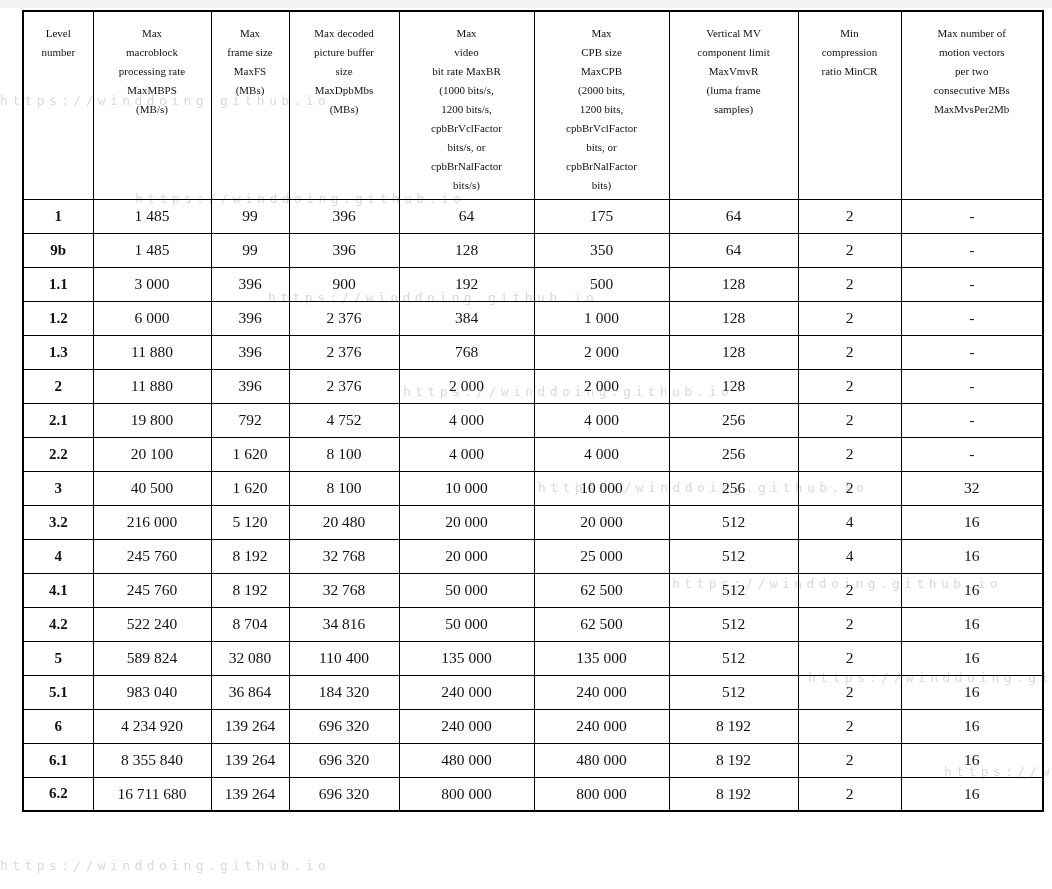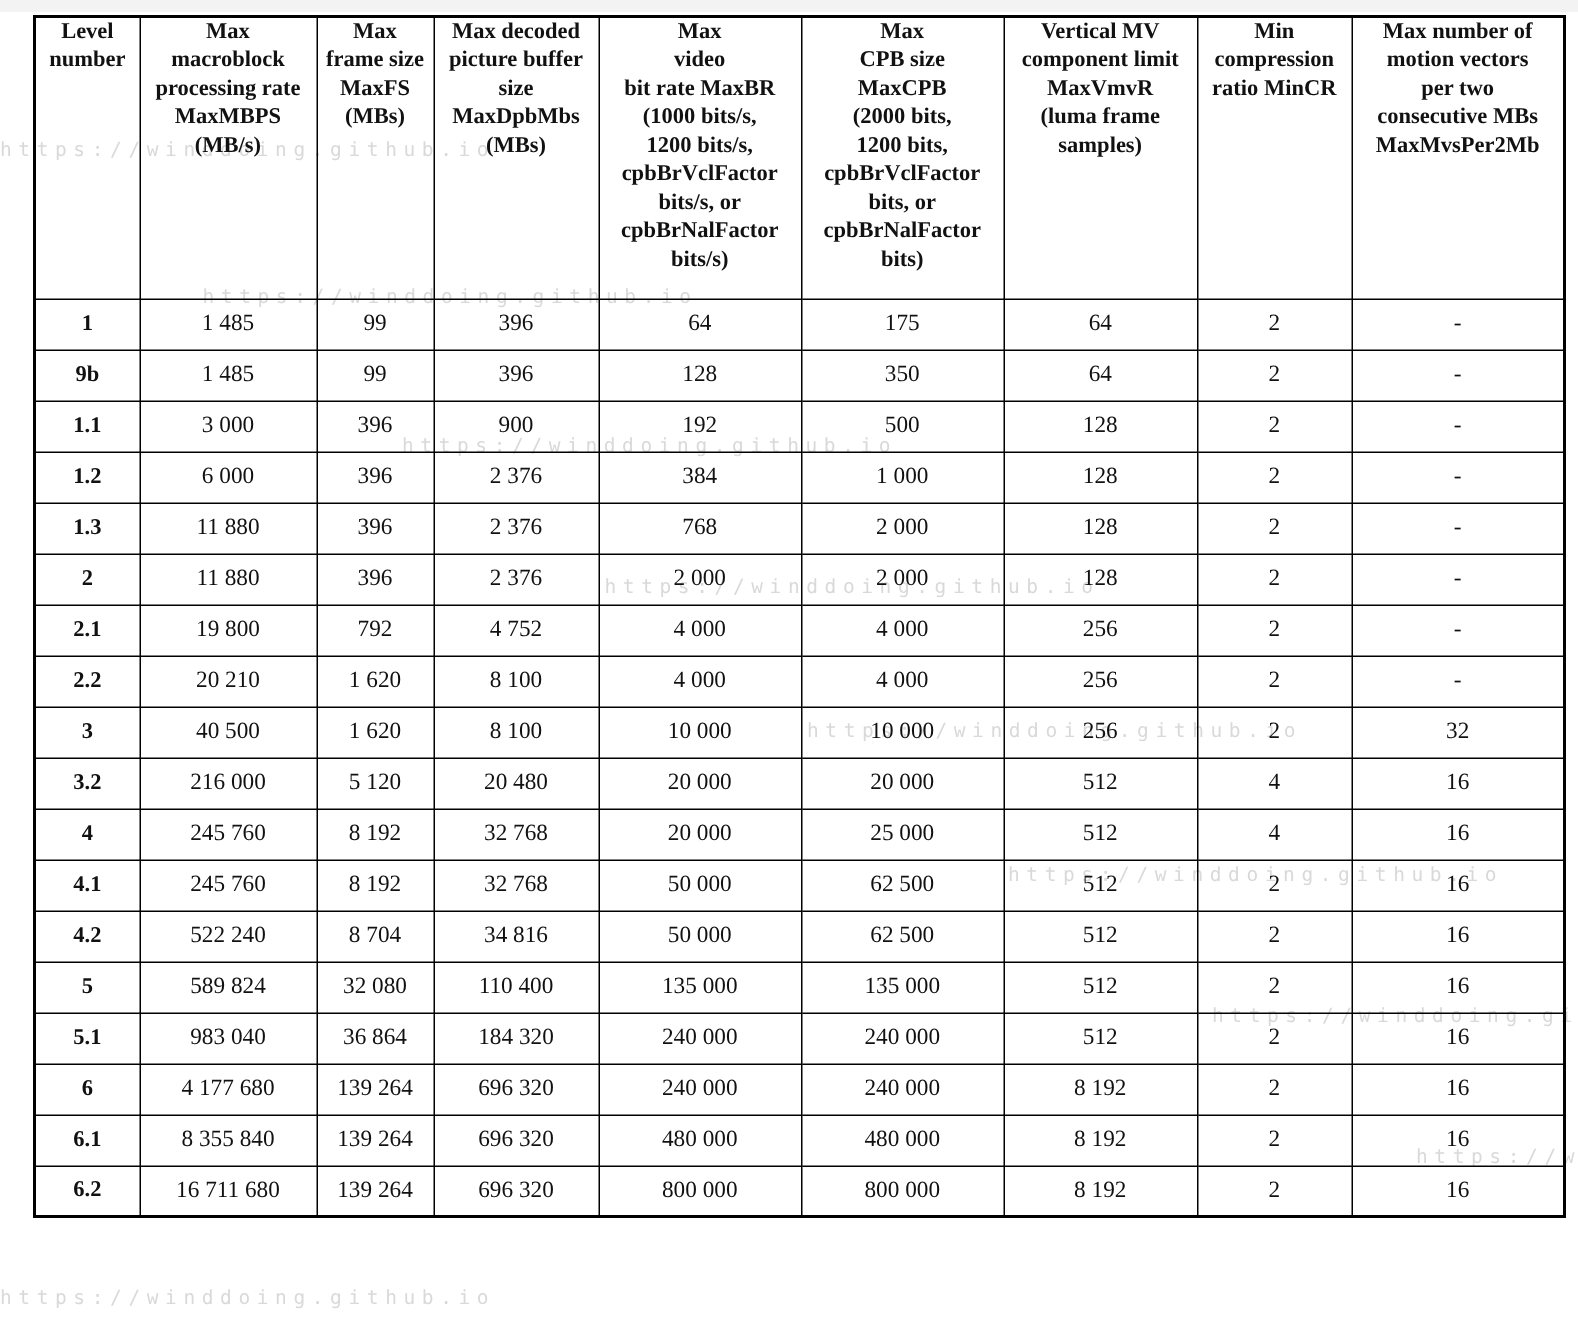--- a/index.html
+++ b/index.html
@@ -54,22 +54,23 @@
     overflow: hidden;
   }
   table.levels-table {
     border: 2px solid #000000;
   }
   tr.header-row {
     height: 188px;
   }
   tr.header-row th {
     vertical-align: top;
-    font-weight: bold;
-    font-size: 15px;
+    padding-top: 12px;
+    font-weight: normal;
+    font-size: 11px;
     line-height: 19px;
     font-family: "Liberation Serif", serif;
   }
   tr.data-row {
     height: 34px;
   }
   tr.data-row th {
     font-weight: bold;
     font-size: 15px;
     vertical-align: middle;
@@ -197,21 +198,21 @@
         <td>792</td>
         <td>4 752</td>
         <td>4 000</td>
         <td>4 000</td>
         <td>256</td>
         <td>2</td>
         <td>-</td>
       </tr>
       <tr class="data-row">
         <th>2.2</th>
-        <td>20 210</td>
+        <td>20 100</td>
         <td>1 620</td>
         <td>8 100</td>
         <td>4 000</td>
         <td>4 000</td>
         <td>256</td>
         <td>2</td>
         <td>-</td>
       </tr>
       <tr class="data-row">
         <th>3</th>
@@ -285,21 +286,21 @@
         <td>36 864</td>
         <td>184 320</td>
         <td>240 000</td>
         <td>240 000</td>
         <td>512</td>
         <td>2</td>
         <td>16</td>
       </tr>
       <tr class="data-row">
         <th>6</th>
-        <td>4 177 680</td>
+        <td>4 234 920</td>
         <td>139 264</td>
         <td>696 320</td>
         <td>240 000</td>
         <td>240 000</td>
         <td>8 192</td>
         <td>2</td>
         <td>16</td>
       </tr>
       <tr class="data-row">
         <th>6.1</th>

